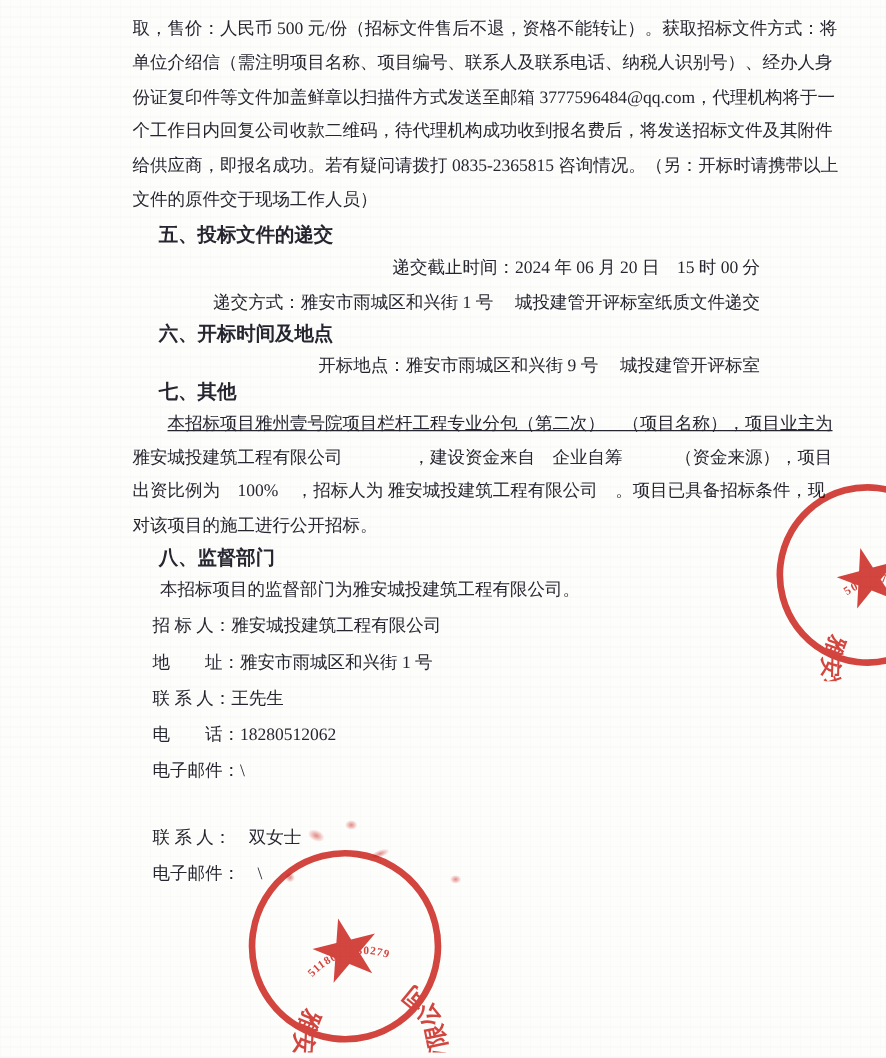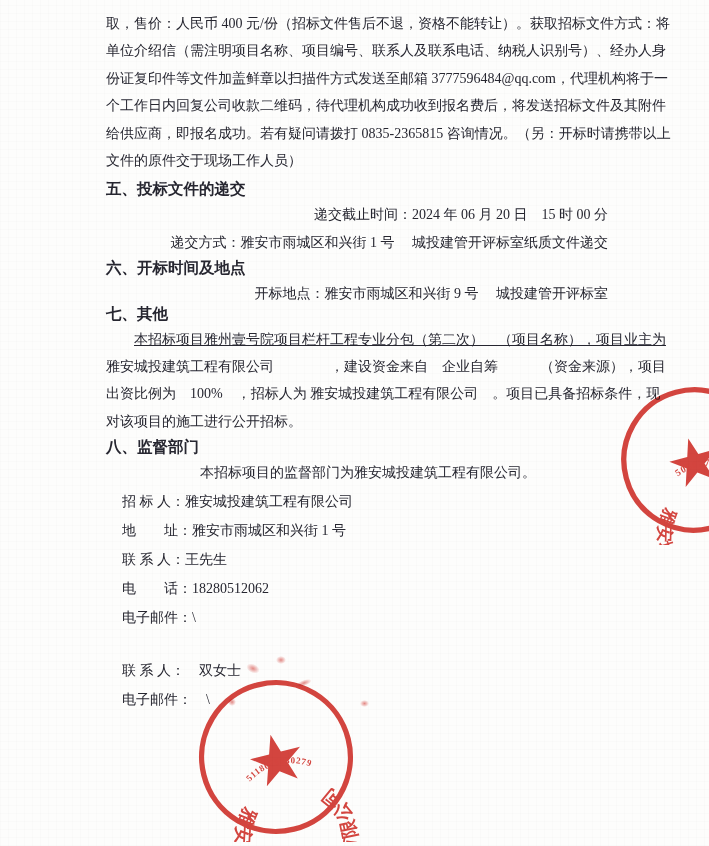--- a/index.html
+++ b/index.html
@@ -6,46 +6,46 @@
   body{background:#e8e8e8;font-family:"Liberation Serif","DejaVu Serif",serif;}
   .page{
     position:relative;width:709px;height:846px;background:#fdfdfc;overflow:hidden;
     color:#262630;
     background-image:
       repeating-linear-gradient(90deg, rgba(0,0,0,0.012) 0 1px, transparent 1px 8px),
       repeating-linear-gradient(0deg, rgba(0,0,0,0.012) 0 1px, transparent 1px 8px);
   }
   .content{position:absolute;left:106px;top:10px;width:502px;}
   .pline{font-size:14px;line-height:27.4px;white-space:nowrap;}
-  .sec-title{font-size:15.5px;font-weight:bold;line-height:24px;white-space:nowrap;}
+  .sec-title{font-size:15.5px;font-weight:bold;line-height:24px;white-space:nowrap;margin-left:21px;}
   .t5{margin-top:3px;}
   .t7{margin-top:-6px;}
   .sub{font-size:14px;line-height:27.4px;padding-left:26px;white-space:nowrap;text-align:right;}
   .p7-first{padding-left:28px;text-decoration:underline;}
-  .s8-body{padding-left:22px;text-align:center;}
+  .s8-body{padding-left:22px;}
   .cline{font-size:14px;line-height:29px;padding-left:16px;white-space:nowrap;}
   .agency-block{margin-top:24px;}
   .seal{position:absolute;mix-blend-mode:multiply;opacity:.88;pointer-events:none;}
   .seal-bottom{left:191px;top:672px;width:170px;height:170px;}
   .seal-right{left:609px;top:375px;width:170px;height:170px;}
   .smudge{position:absolute;border-radius:50%;background:radial-gradient(closest-side,rgba(208,43,36,.55),rgba(208,43,36,0));mix-blend-mode:multiply;pointer-events:none;}
   .sm1{left:246px;top:664px;width:14px;height:9px;transform:rotate(25deg);}
   .sm2{left:276px;top:656px;width:10px;height:8px;}
   .sm3{left:296px;top:680px;width:16px;height:6px;transform:rotate(-20deg);}
   .sm4{left:228px;top:698px;width:8px;height:8px;}
   .sm5{left:360px;top:700px;width:9px;height:7px;}
 </style>
 </head>
 <body>
 
 <div class="page">
   <div class="content">
 
     <div>
-      <div class="pline">取，售价：人民币 400 元/份（招标文件售后不退，资格不能转让）。获取招标文件方式：将</div>
+      <div class="pline">取，售价：人民币 500 元/份（招标文件售后不退，资格不能转让）。获取招标文件方式：将</div>
       <div class="pline">单位介绍信（需注明项目名称、项目编号、联系人及联系电话、纳税人识别号）、经办人身</div>
       <div class="pline">份证复印件等文件加盖鲜章以扫描件方式发送至邮箱 3777596484@qq.com，代理机构将于一</div>
       <div class="pline">个工作日内回复公司收款二维码，待代理机构成功收到报名费后，将发送招标文件及其附件</div>
       <div class="pline">给供应商，即报名成功。若有疑问请拨打 0835-2365815 咨询情况。（另：开标时请携带以上</div>
       <div class="pline">文件的原件交于现场工作人员）</div>
     </div>
 
     <div class="sec-title t5">五、投标文件的递交</div>
     <div class="sub">递交截止时间：2024 年 06 月 20 日　15 时 00 分</div>
     <div class="sub">递交方式：雅安市雨城区和兴街 1 号　 城投建管开评标室纸质文件递交</div>

